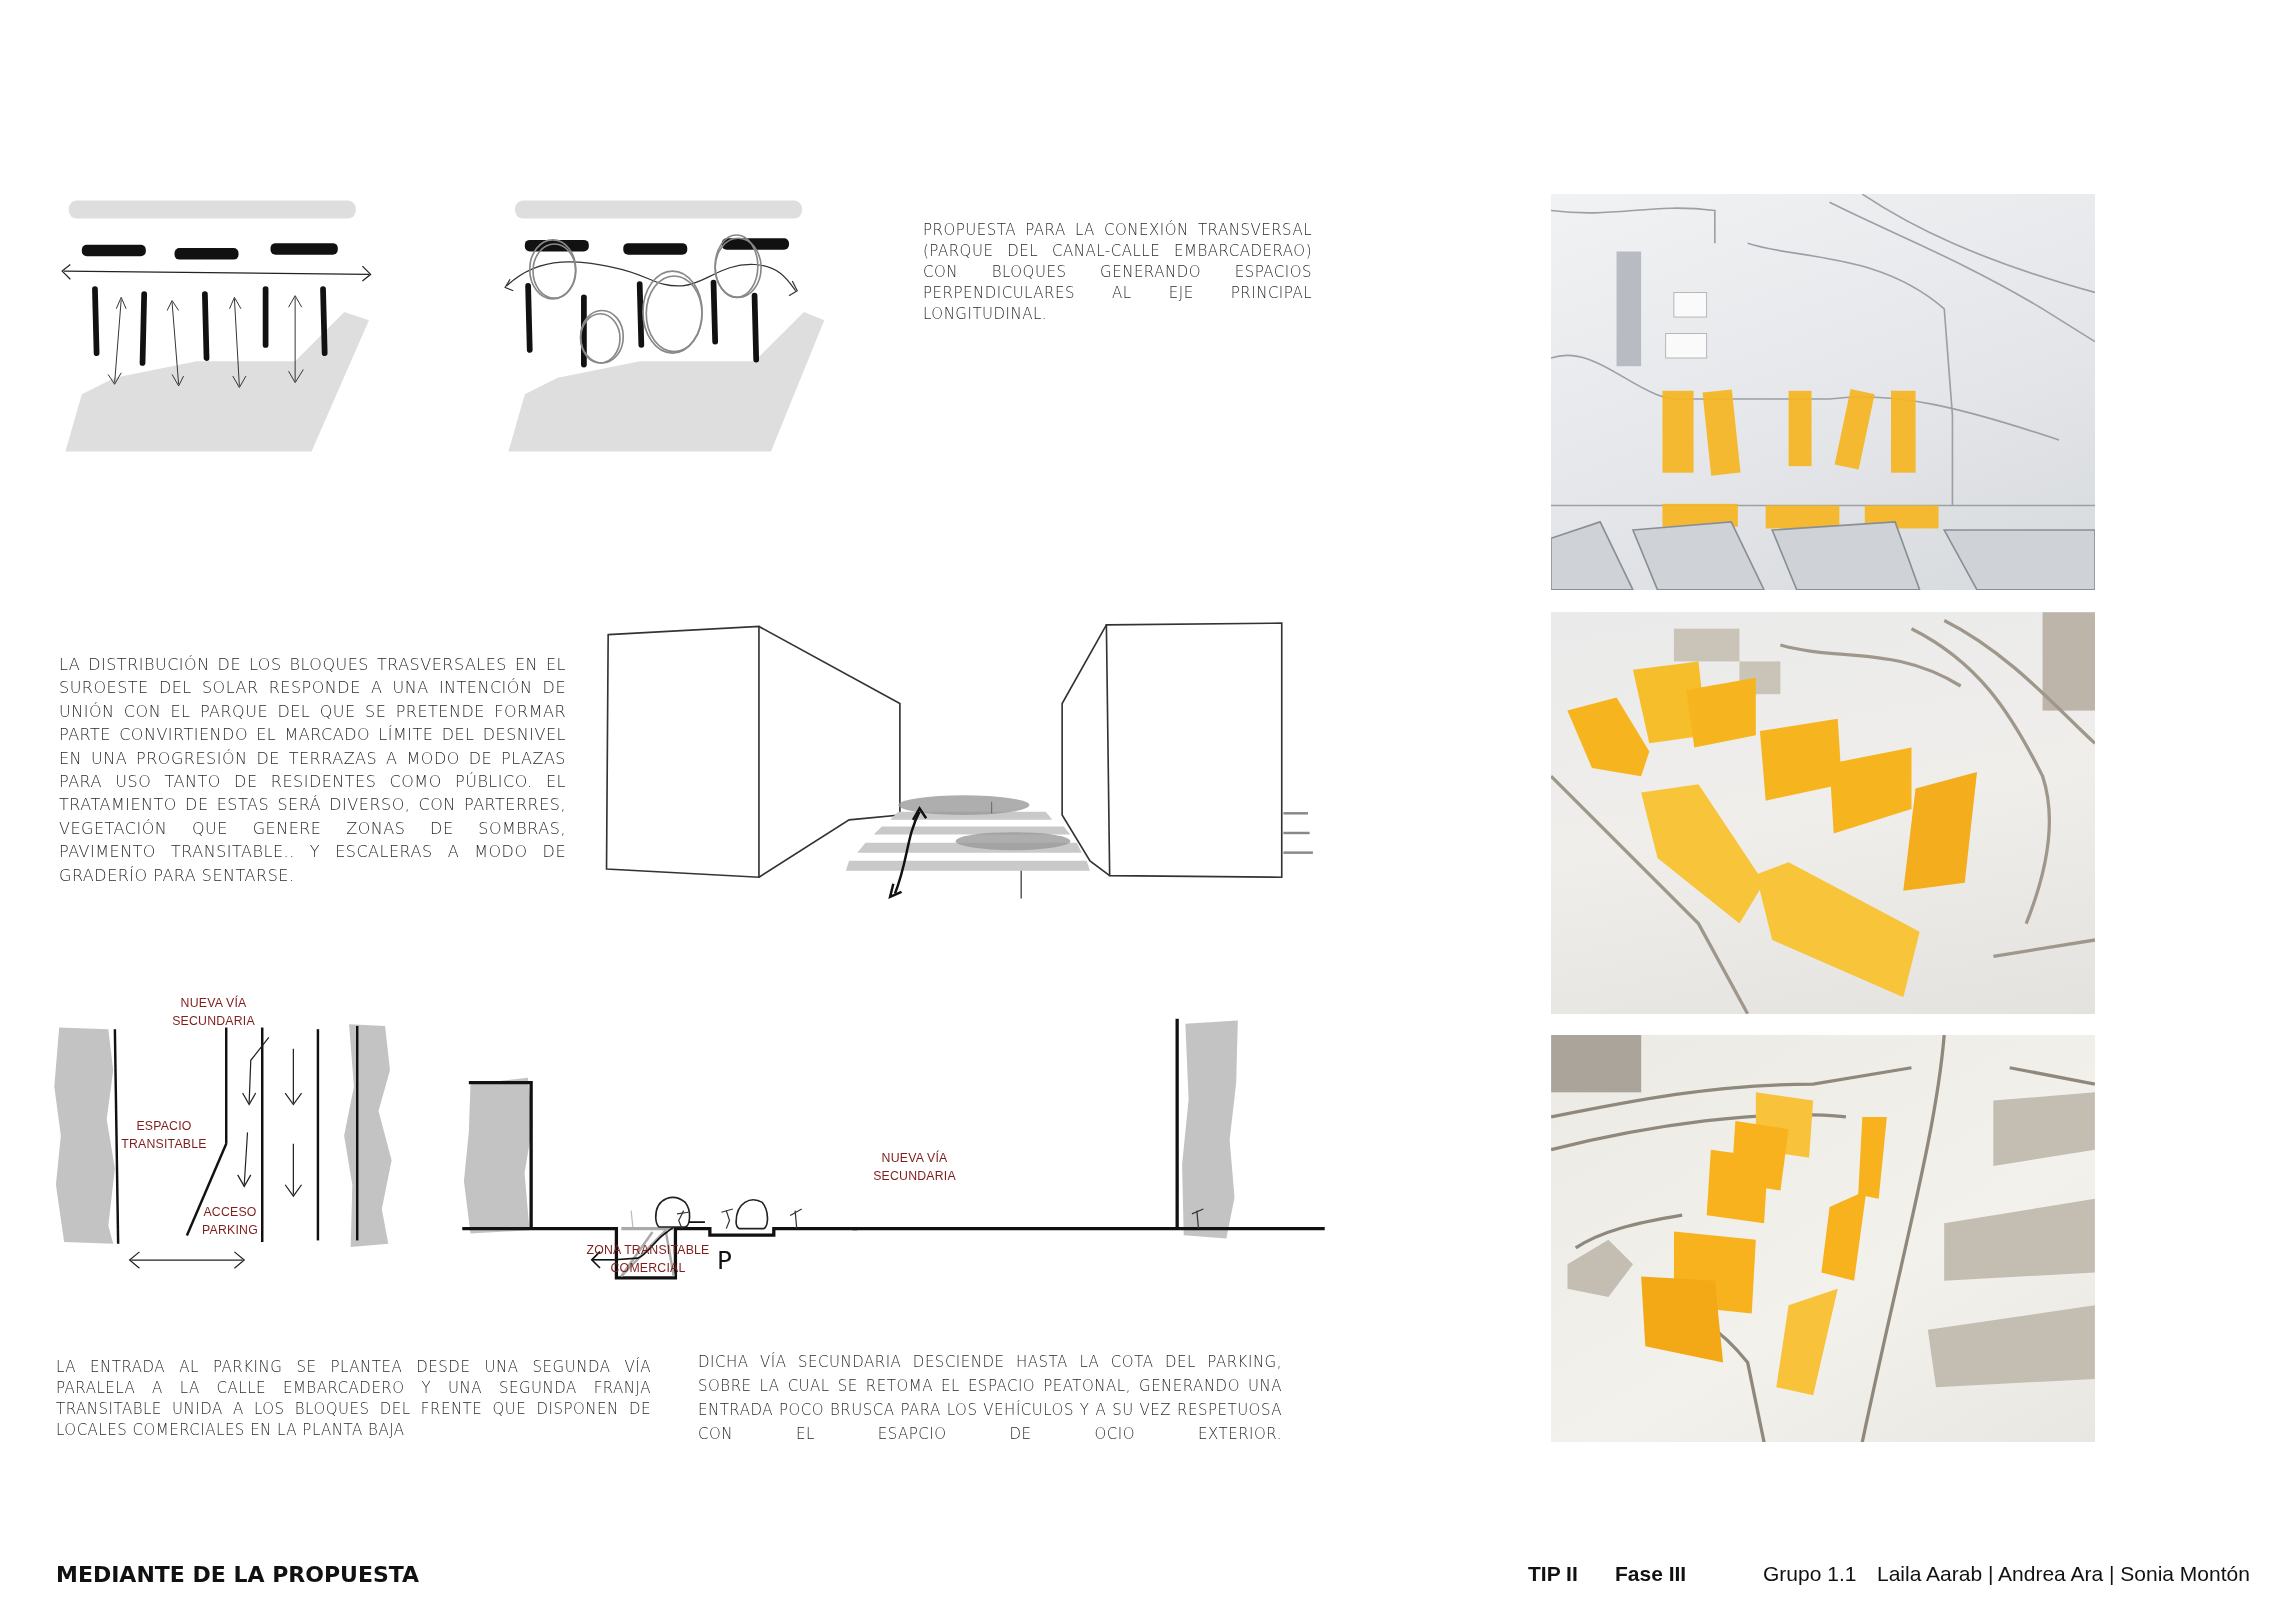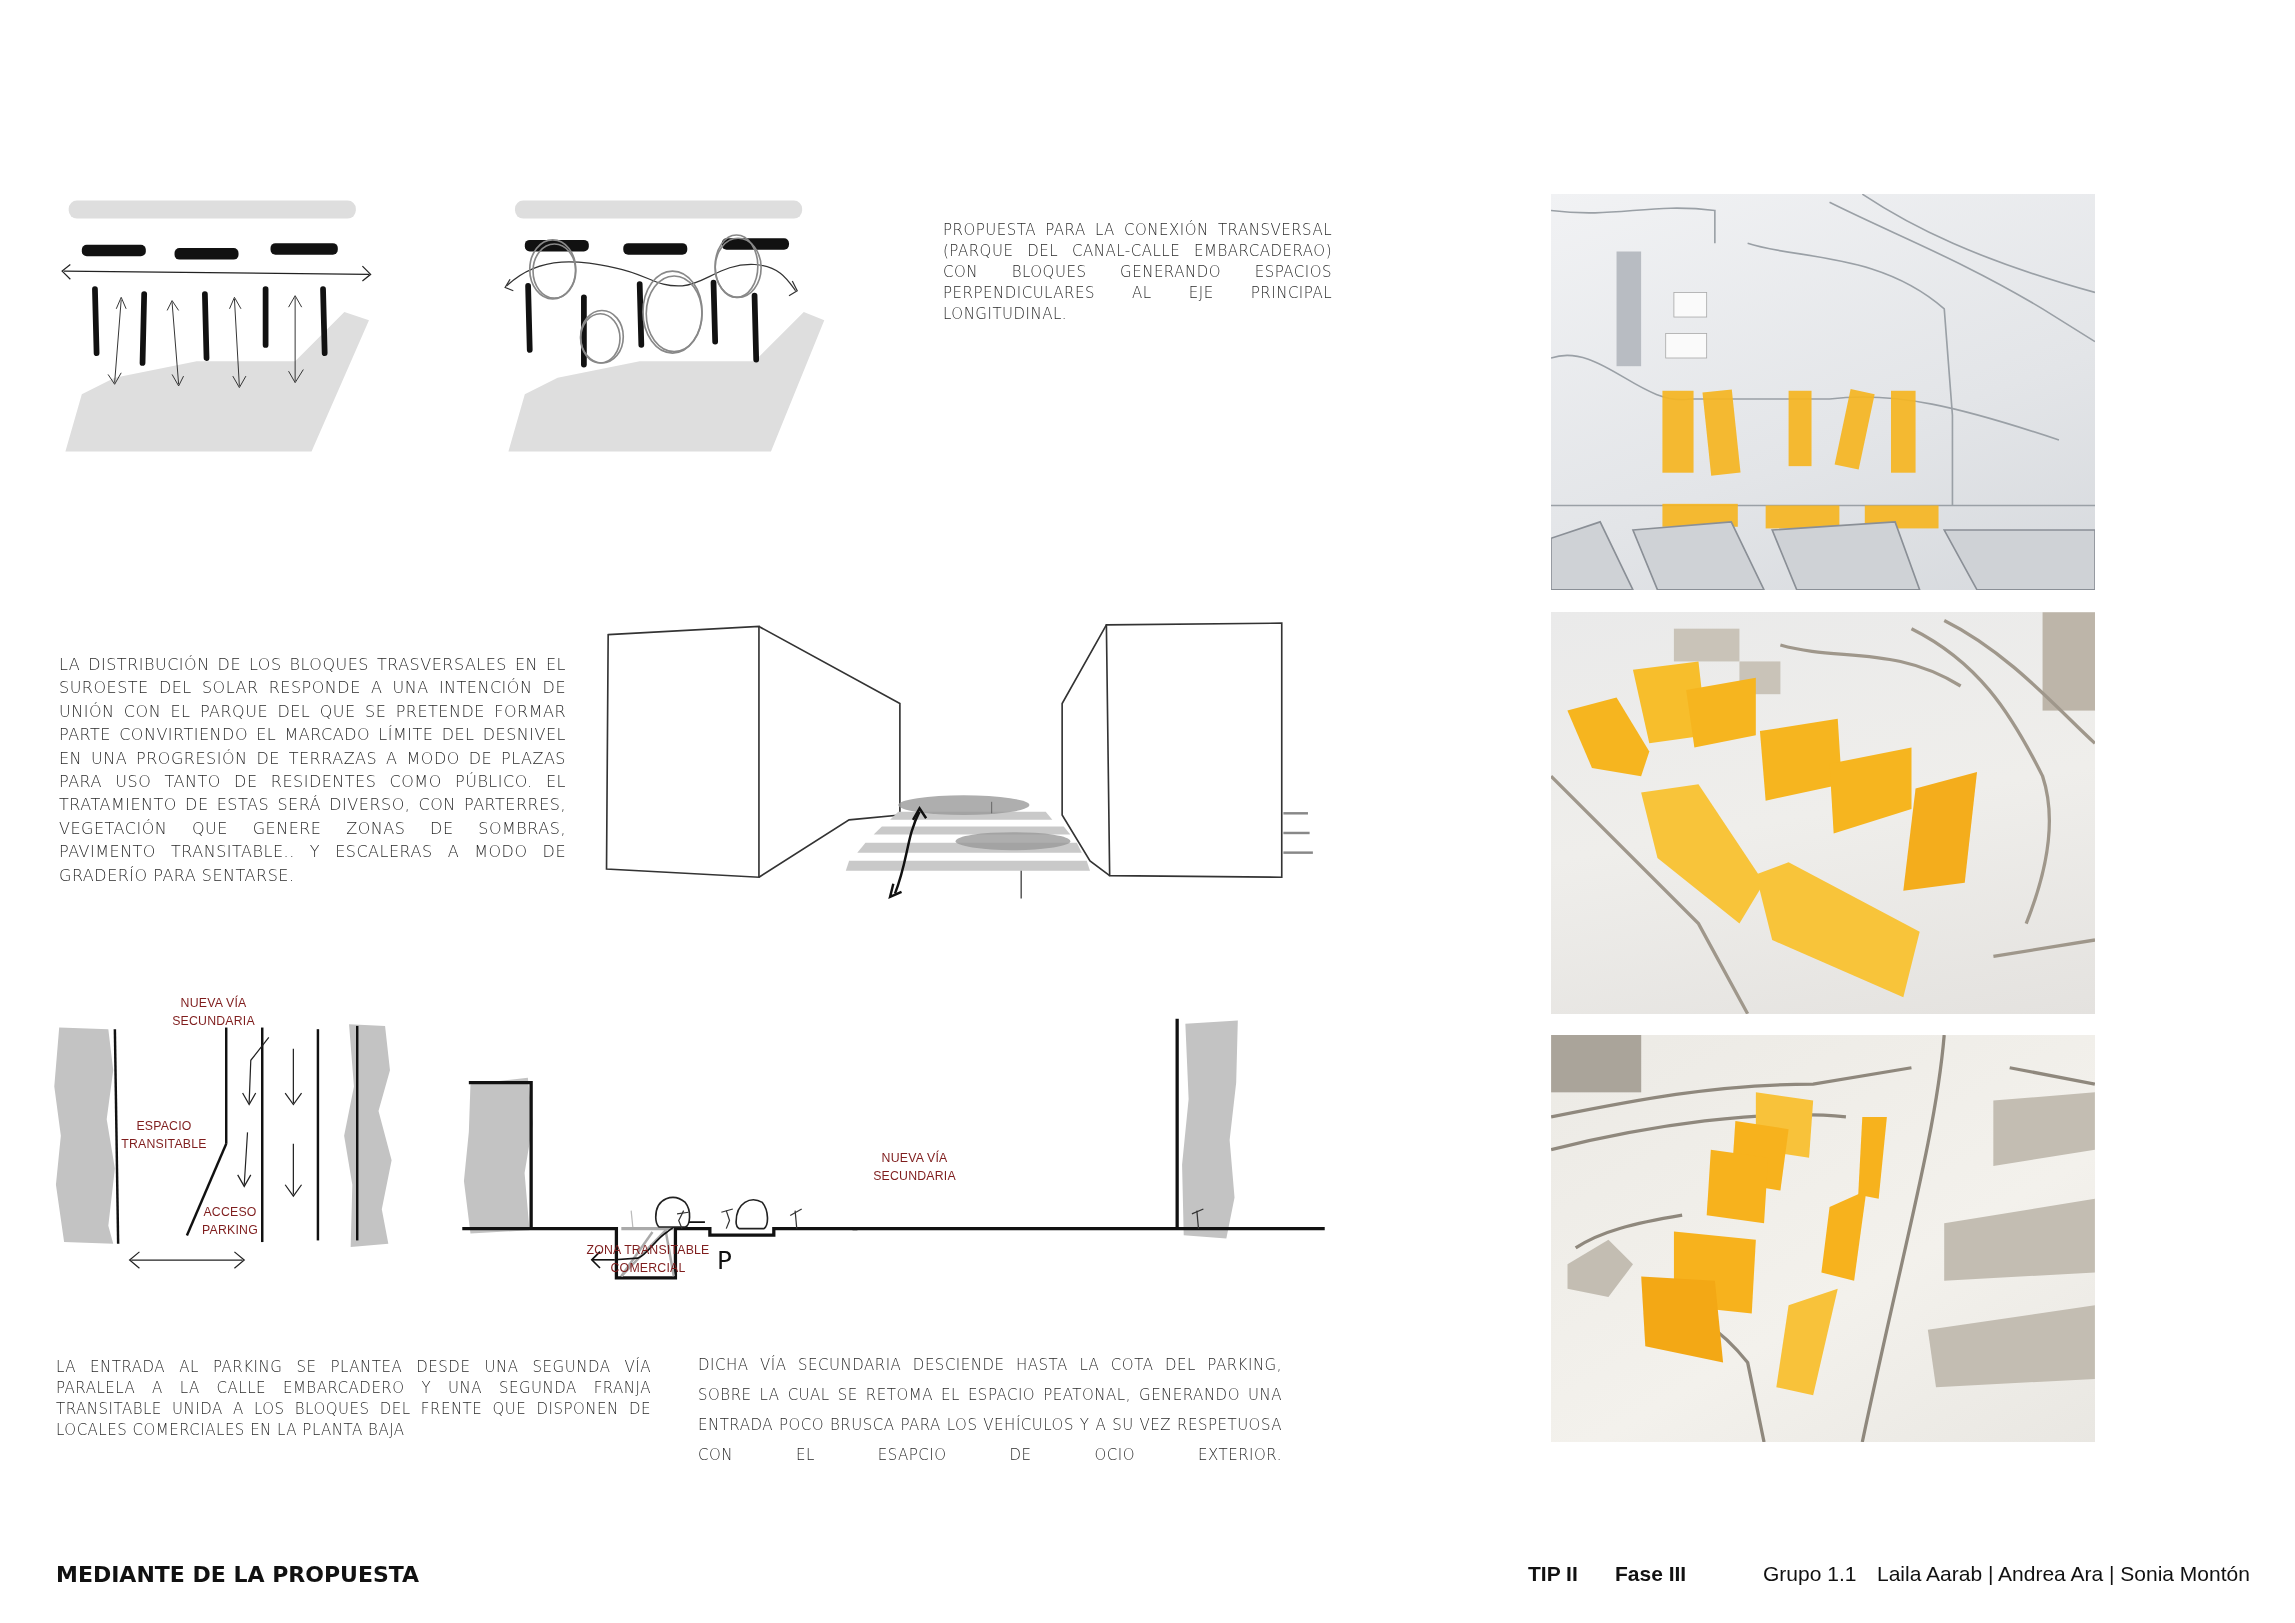--- a/index.html
+++ b/index.html
@@ -71,21 +71,21 @@
       <ellipse cx="76" cy="100" rx="26" ry="33"></ellipse>
     <ellipse cx="132" cy="182" rx="24" ry="30"></ellipse>
       <ellipse cx="134" cy="180" rx="26" ry="32"></ellipse>
     <ellipse cx="220" cy="150" rx="36" ry="50"></ellipse>
       <ellipse cx="222" cy="152" rx="34" ry="46"></ellipse>
     <ellipse cx="298" cy="94" rx="26" ry="38"></ellipse>
       <ellipse cx="300" cy="96" rx="28" ry="36"></ellipse>
   </g>
 </svg>
 
-<div class="para" style="left:923px;top:220px;width:389px;margin-left:20px;">
+<div class="para" style="left:923px;top:220px;width:389px;">
   <p>PROPUESTA PARA LA CONEXIÓN TRANSVERSAL (PARQUE DEL CANAL-CALLE EMBARCADERAO) CON BLOQUES GENERANDO ESPACIOS PERPENDICULARES AL EJE PRINCIPAL LONGITUDINAL.</p>
   <div class="gap"></div>
 </div>
 
 <div class="para" style="left:59px;top:653px;width:507px;font-size:16px;line-height:23.4px;">
   <p>LA DISTRIBUCIÓN DE LOS BLOQUES TRASVERSALES EN EL SUROESTE DEL SOLAR RESPONDE A UNA INTENCIÓN DE UNIÓN CON EL PARQUE DEL QUE SE PRETENDE FORMAR PARTE CONVIRTIENDO EL MARCADO LÍMITE DEL DESNIVEL EN UNA PROGRESIÓN DE TERRAZAS A MODO DE PLAZAS PARA USO TANTO DE RESIDENTES COMO PÚBLICO. EL TRATAMIENTO DE ESTAS SERÁ DIVERSO, CON PARTERRES, VEGETACIÓN QUE GENERE ZONAS DE SOMBRAS, PAVIMENTO TRANSITABLE.. Y ESCALERAS A MODO DE GRADERÍO PARA SENTARSE.</p>
 </div>
 
 <svg style="left:603px;top:615px" width="738" height="295" viewBox="0 0 900 360">
 
@@ -199,21 +199,21 @@
 </div>
 <div class="label" style="left:574px;top:1241px;width:148px;">
   <div>ZONA TRANSITABLE</div>
   <div>COMERCIAL</div>
 </div>
 <div class="abs" style="left:717px;top:1246px;font-family:'DejaVu Sans',sans-serif;font-size:24.6px;color:#111;">P</div>
 
 <div class="para" style="left:56px;top:1357px;width:595px;font-size:15px;line-height:21px;">
   <p>LA ENTRADA AL PARKING SE PLANTEA DESDE UNA SEGUNDA VÍA PARALELA A LA CALLE EMBARCADERO Y UNA SEGUNDA FRANJA TRANSITABLE  UNIDA A LOS BLOQUES DEL FRENTE QUE DISPONEN DE LOCALES COMERCIALES EN LA PLANTA BAJA</p>
 </div>
-<div class="para" style="left:698px;top:1350px;width:584px;font-size:15px;line-height:30px;text-align-last:justify;">
+<div class="para" style="left:698px;top:1350px;width:584px;font-size:15px;line-height:24px;text-align-last:justify;">
   <p>DICHA VÍA SECUNDARIA DESCIENDE HASTA LA COTA DEL PARKING, SOBRE LA CUAL SE RETOMA EL ESPACIO PEATONAL, GENERANDO UNA ENTRADA POCO BRUSCA PARA LOS VEHÍCULOS Y A SU VEZ RESPETUOSA CON EL ESAPCIO DE OCIO EXTERIOR.</p>
 </div>
 
 <div class="photo" style="left:1551px;top:194px;width:544px;height:396px;background:linear-gradient(160deg,#f1f2f4 0%,#e3e5e8 60%,#d6d9dd 100%);">
   <svg style="left:0;top:0" width="544" height="396" viewBox="0 0 664 483">
     <g fill="none" stroke="#9aa0a6" stroke-width="2">
       <path d="M0 20 C80 30 120 10 200 20 L200 60"></path>
       <path d="M0 200 C60 180 110 260 170 250 L340 250 C420 240 500 260 620 300"></path>
       <path d="M340 10 C420 50 500 80 600 140 L664 180"></path>
       <path d="M380 0 C440 40 520 80 664 120"></path>

